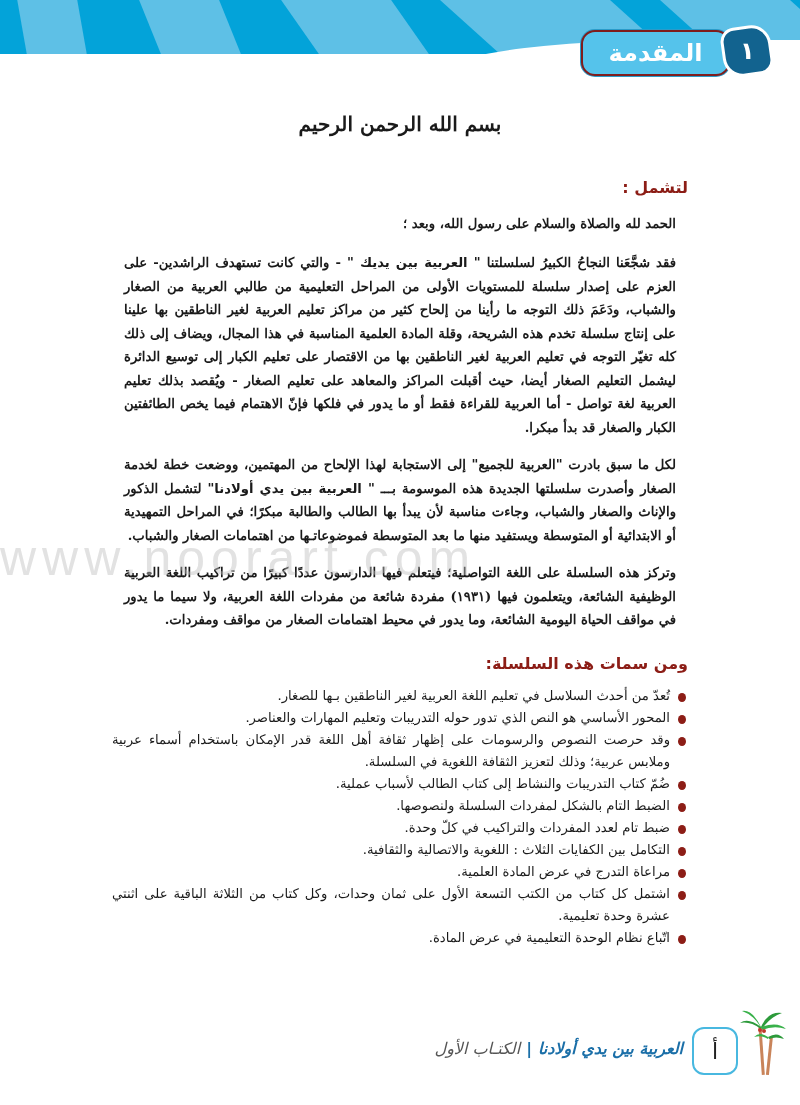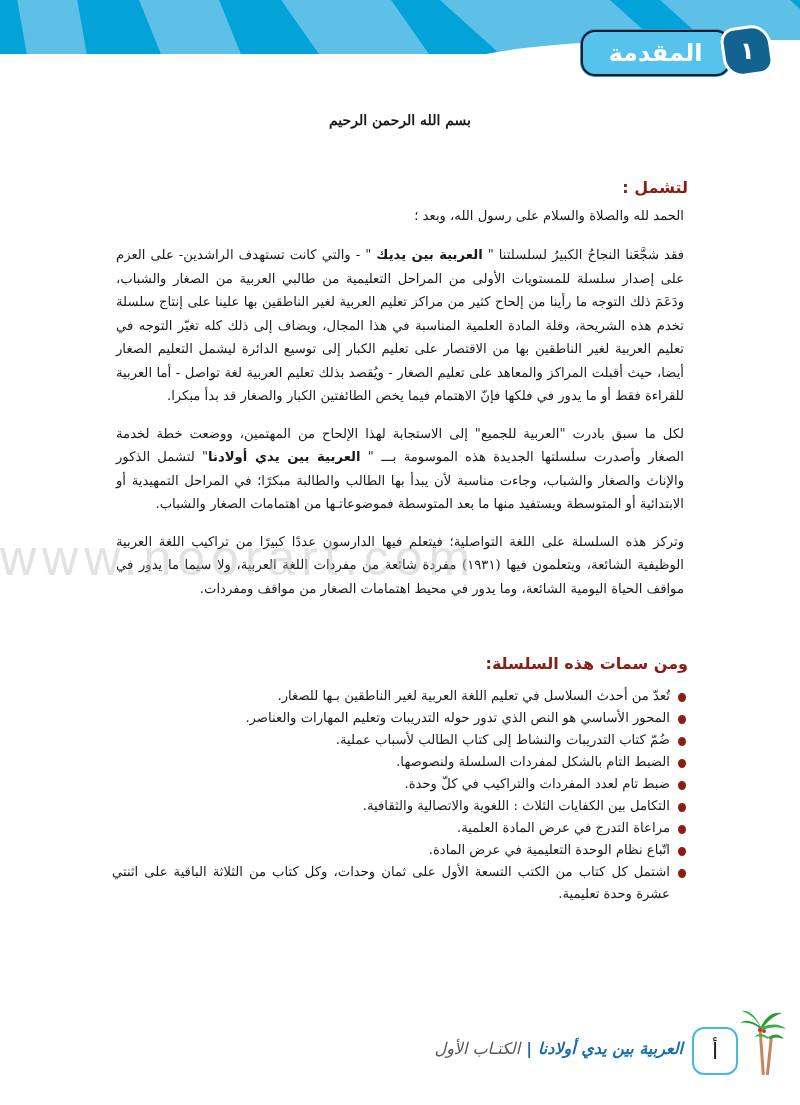--- a/index.html
+++ b/index.html
@@ -2,33 +2,33 @@
 <html><head>
 <meta charset="utf-8">
 <style>
   html, body { margin:0; padding:0; }
   body { width:800px; height:1105px; background:#ffffff; position:relative; overflow:hidden;
          font-family: "DejaVu Sans", "Liberation Sans", sans-serif; color:#1a1a1a; }
   .banner { position:absolute; left:0; top:0; width:800px; height:54px; background:#03a3d9; overflow:hidden; }
   .stripe { position:absolute; top:0; height:54px; background:#5ec0e6; }
   .banner-curve { position:absolute; right:-40px; top:40px; width:430px; height:80px; background:#ffffff; border-radius:60% 0 0 0; }
   .title-pill { position:absolute; right:70px; top:30px; width:145px; height:42px; background:#55c3eb;
-                border:2px solid #0f172a; border-radius:14px; box-shadow:0 0 0 1px #2a9bc9;
+                border:2px solid #7f1d1d; border-radius:14px; box-shadow:0 0 0 1px #2a9bc9;
                 display:flex; align-items:center; justify-content:center; direction:rtl; }
   .title-text { font-family:"DejaVu Sans", sans-serif; font-weight:bold; font-size:24px; color:#ffffff; }
   .num-badge { position:absolute; right:28px; top:26px; width:44px; height:44px; background:#12638f;
                border:3px solid #ffffff; border-radius:14px 20px 14px 20px; transform:rotate(-8deg);
                display:flex; align-items:center; justify-content:center; }
   .num-text { color:#ffffff; font-weight:bold; font-size:24px; }
   .basmala { position:absolute; top:112px; left:0; width:800px; text-align:center; direction:rtl;
-             font-family:"DejaVu Serif", serif; font-weight:bold; font-size:14px; }
+             font-family:"DejaVu Serif", serif; font-weight:bold; font-size:20px; }
   .content { position:absolute; left:112px; right:112px; direction:rtl; text-align:justify;
              font-family:"DejaVu Serif", serif; font-size:13.2px; line-height:23.5px; }
   .h-red { color:#8c1d16; font-weight:bold; font-size:16px; font-family:"DejaVu Sans", sans-serif; }
-  p { margin:4px; }
+  p { margin:12px;font-weight:bold; }
   .para { margin-bottom:14px; }
   b { font-family:"DejaVu Sans", sans-serif; }
   ul { list-style:none; margin:0; padding:0; }
   li { position:relative; padding-right:18px; line-height:22px; }
   .bullet { position:absolute; right:2px; top:8px; width:8px; height:9px; background:#8c1d16; border-radius:50%; }
   .watermark { position:absolute; left:0; top:528px; width:800px; height:60px; pointer-events:none;
                font-family:"Liberation Sans", sans-serif; font-size:50px; letter-spacing:6px; color:rgba(190,190,190,0.45);
                line-height:60px; white-space:nowrap; overflow:hidden; }
   .footer { position:absolute; right:12px; bottom:28px; height:60px; width:360px; direction:rtl; }
   .palm { position:absolute; right:0; top:-8px; width:50px; height:66px; }
@@ -71,27 +71,28 @@
   <p class="para">
     <span>وتركز هذه السلسلة على اللغة التواصلية؛ فيتعلم فيها الدارسون عددًا كبيرًا من تراكيب اللغة العربية الوظيفية الشائعة، ويتعلمون فيها (١٩٣١) مفردة شائعة من مفردات اللغة العربية، ولا سيما ما يدور في مواقف الحياة اليومية الشائعة، وما يدور في محيط اهتمامات الصغار من مواقف ومفردات.</span>
   </p>
 </div>
 
 <div class="content" style="top:652px;">
   <div class="h-red" style="margin-bottom:9px;">ومن سمات هذه السلسلة:</div>
   <ul>
     <li><span class="bullet"></span><span>تُعدّ من أحدث السلاسل في تعليم اللغة العربية لغير الناطقين بـها للصغار.</span></li>
     <li><span class="bullet"></span><span>المحور الأساسي هو النص الذي تدور حوله التدريبات وتعليم المهارات والعناصر.</span></li>
+    <li><span class="bullet"></span><span>وقد حرصت النصوص والرسومات على إظهار ثقافة أهل اللغة قدر الإمكان باستخدام أسماء عربية وملابس عربية؛ وذلك لتعزيز الثقافة اللغوية في السلسلة.</span></li>
     <li><span class="bullet"></span><span>ضُمّ كتاب التدريبات والنشاط إلى كتاب الطالب لأسباب عملية.</span></li>
     <li><span class="bullet"></span><span>الضبط التام بالشكل لمفردات السلسلة ولنصوصها.</span></li>
     <li><span class="bullet"></span><span>ضبط تام لعدد المفردات والتراكيب في كلّ وحدة.</span></li>
     <li><span class="bullet"></span><span>التكامل بين الكفايات الثلاث : اللغوية والاتصالية والثقافية.</span></li>
     <li><span class="bullet"></span><span>مراعاة التدرج في عرض المادة العلمية.</span></li>
+    <li><span class="bullet"></span><span>اشتمل كل كتاب من الكتب التسعة الأول على ثمان وحدات، وكل كتاب من الثلاثة الباقية على اثنتي عشرة وحدة تعليمية.</span></li>
     <li><span class="bullet"></span><span>اتّباع نظام الوحدة التعليمية في عرض المادة.</span></li>
-    <li><span class="bullet"></span><span>اشتمل كل كتاب من الكتب التسعة الأول على ثمان وحدات، وكل كتاب من الثلاثة الباقية على اثنتي عشرة وحدة تعليمية.</span></li>
   </ul>
 </div>
 
 <div class="watermark">www.noorart.com</div>
 
 <div class="footer">
   <svg class="palm" viewBox="0 0 50 66">
     <rect x="22" y="18" width="3" height="48" fill="#c9845a" transform="rotate(-4 23 40)"></rect>
     <rect x="30" y="28" width="3" height="38" fill="#c9845a" transform="rotate(6 31 46)"></rect>
     <path d="M23 18 Q10 8 2 14 Q12 12 23 20 Z" fill="#2c9a3a"></path>

